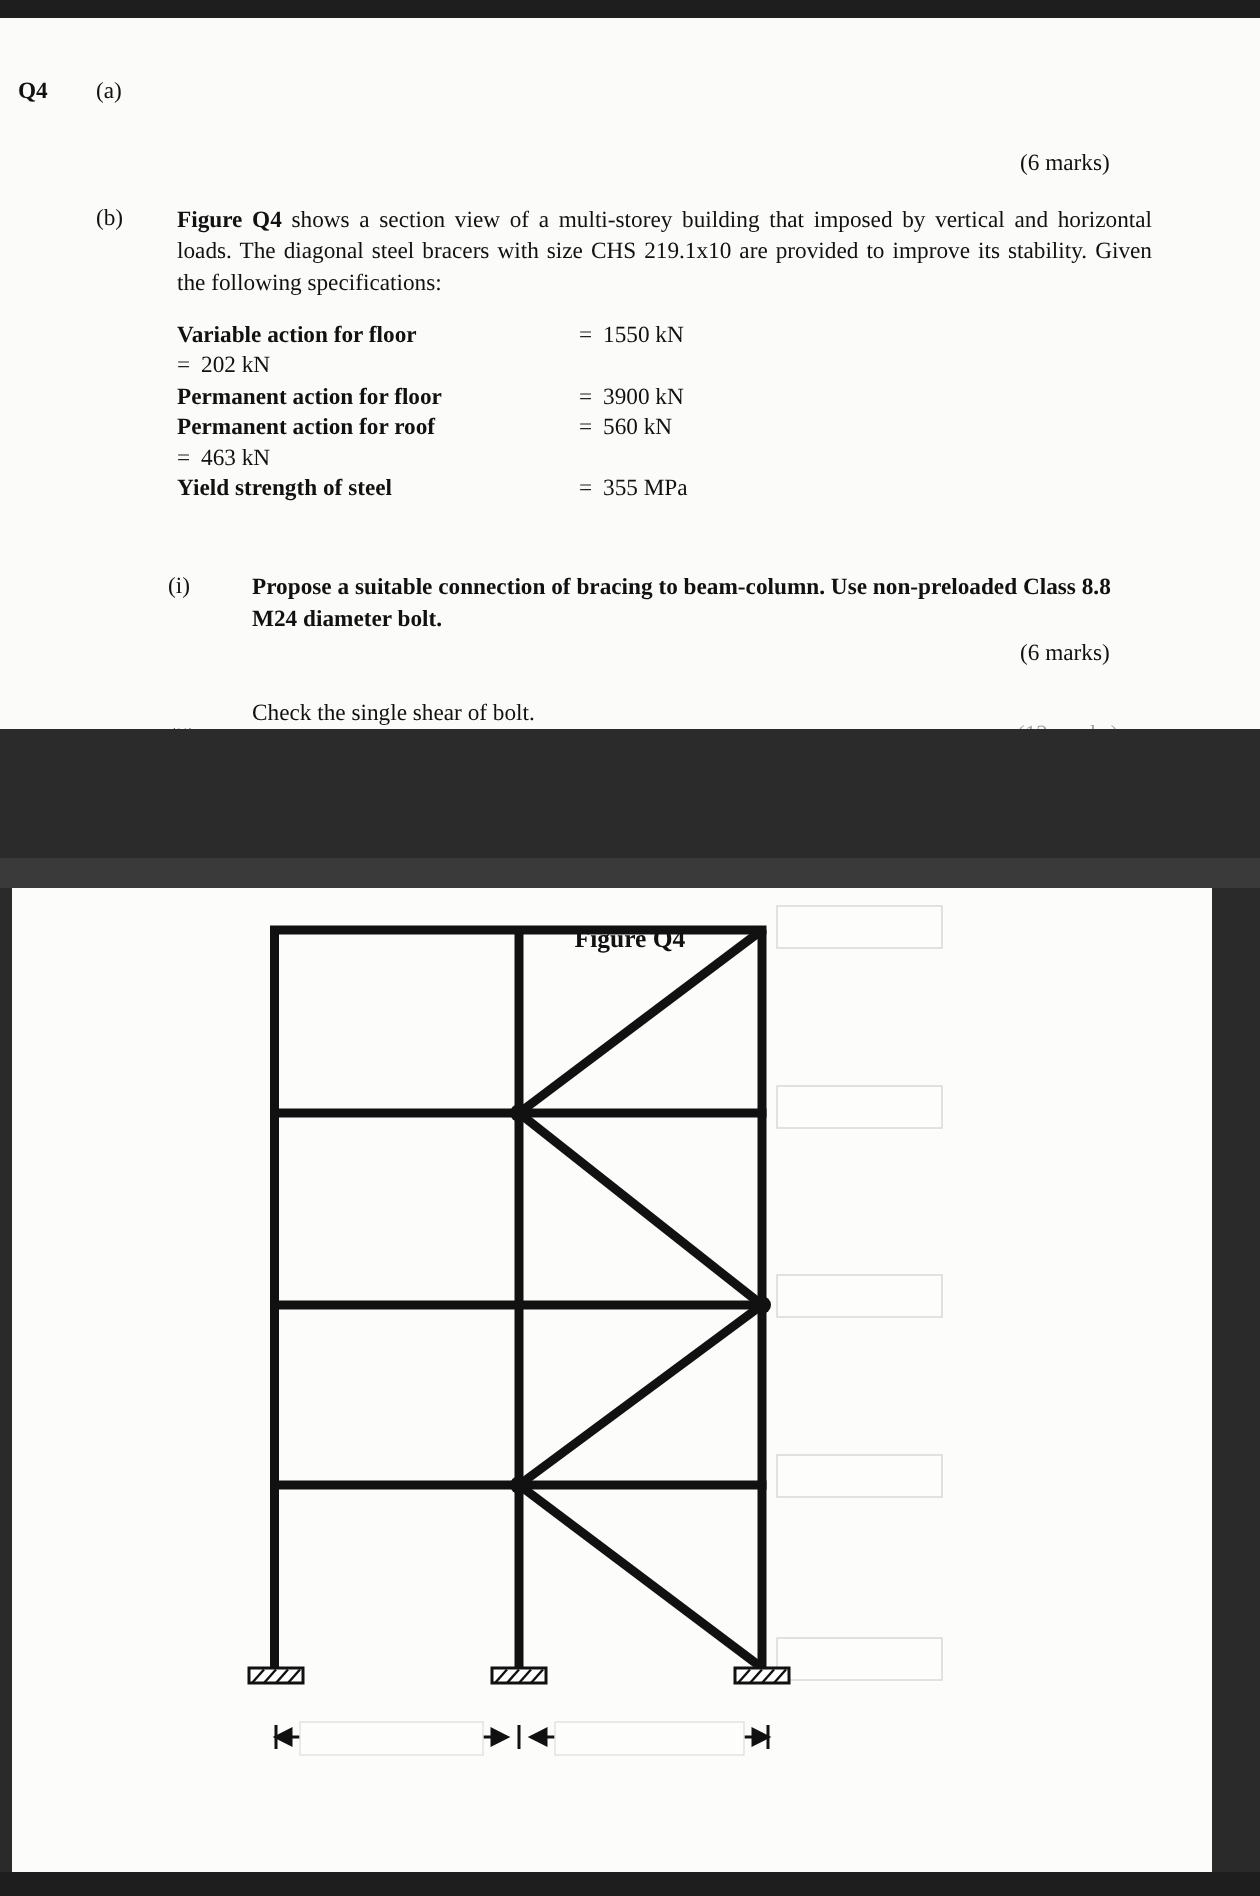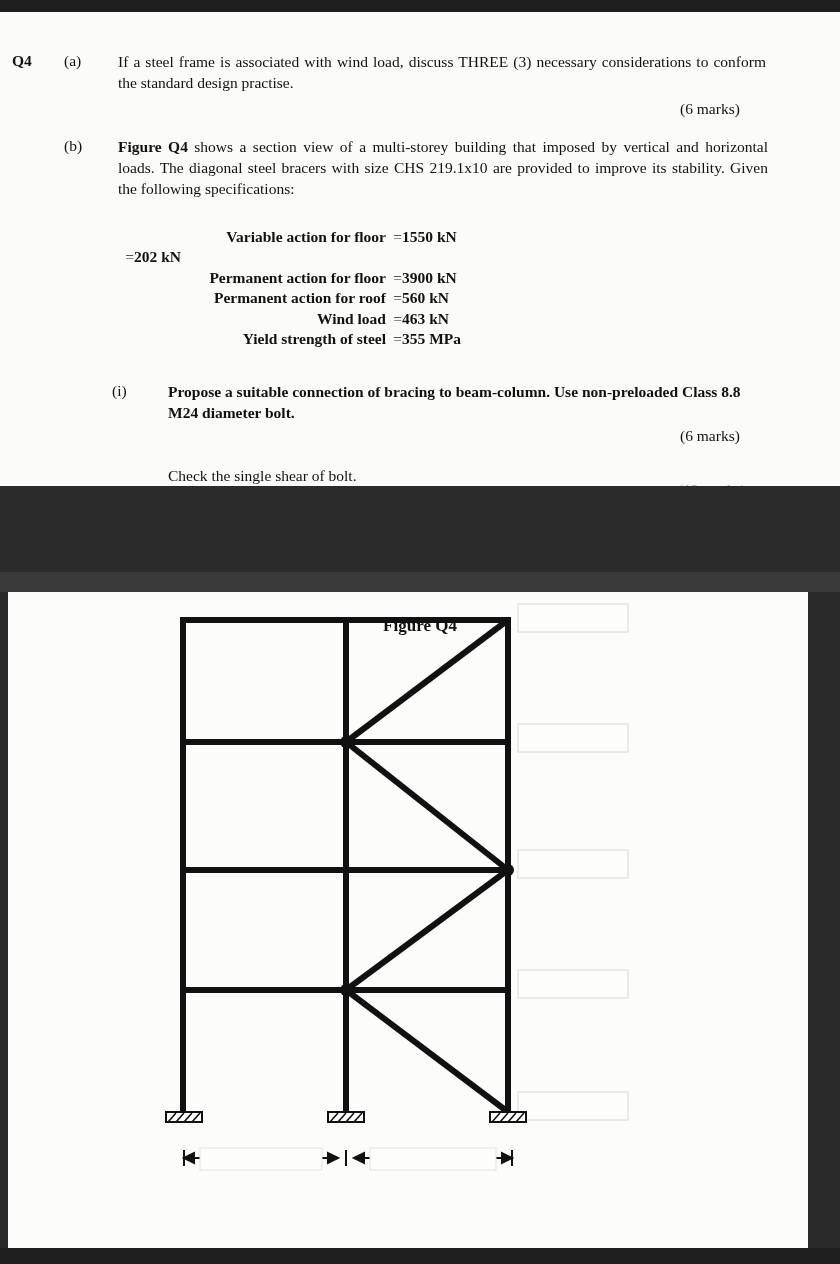--- a/index.html
+++ b/index.html
@@ -49,30 +49,29 @@
   .b-text {
     left: 118px; top: 125px;
     width: 650px;
     line-height: 1.35;
     text-align: justify;
     font-weight: bold;
   }
   .b-text .reg { font-weight: normal; }
 
   .spec-table {
-    left: 118px; top: 215px;
+    left: 118px; top: 202px;
     width: 500px;
     line-height: 1.32;
     font-weight: bold;
-    text-align: right;
   }
   .spec-row { display: flex; }
   .spec-label { width: 268px; }
   .spec-eq { width: 16px; font-weight: normal; color: #222; }
-  .spec-val { font-weight: bold; }
+  .spec-val { font-weight: normal; }
 
   .part-i { left: 112px; top: 370px; }
   .i-text {
     left: 168px; top: 370px;
     width: 600px;
     line-height: 1.35;
     font-weight: bold;
   }
   .i-marks { left: 680px; top: 415px; }
 
@@ -148,21 +147,20 @@
 
 <div class="page">
 
   <div class="top-strip"></div>
 
   <div class="text-area">
 
     <div class="q-block qnum">Q4</div>
 
     <div class="q-block part-a">(a)</div>
-    <div class="q-block a-text">If a steel frame is associated with wind load, discuss THREE (3) necessary considerations to conform the standard design practise.</div>
     <div class="q-block a-marks">(6 marks)</div>
 
     <div class="q-block part-b">(b)</div>
     <div class="q-block b-text"><span>Figure Q4</span><span class="reg"> shows a section view of a multi-storey building that imposed by vertical and horizontal loads. The diagonal steel bracers with size CHS 219.1x10 are provided to improve its stability. Given the following specifications:</span></div>
 
     <div class="q-block spec-table">
       <div class="spec-row">
         <span class="spec-label">Variable action for floor</span>
         <span class="spec-eq">=</span>
         <span class="spec-val">1550 kN</span>
@@ -175,21 +173,20 @@
         <span class="spec-label">Permanent action for floor</span>
         <span class="spec-eq">=</span>
         <span class="spec-val">3900 kN</span>
       </div>
       <div class="spec-row">
         <span class="spec-label">Permanent action for roof</span>
         <span class="spec-eq">=</span>
         <span class="spec-val">560 kN</span>
       </div>
       <div class="spec-row">
-        <span class="spec-label">Wind load</span>
         <span class="spec-eq">=</span>
         <span class="spec-val">463 kN</span>
       </div>
       <div class="spec-row">
         <span class="spec-label">Yield strength of steel</span>
         <span class="spec-eq">=</span>
         <span class="spec-val">355 MPa</span>
       </div>
     </div>
 

